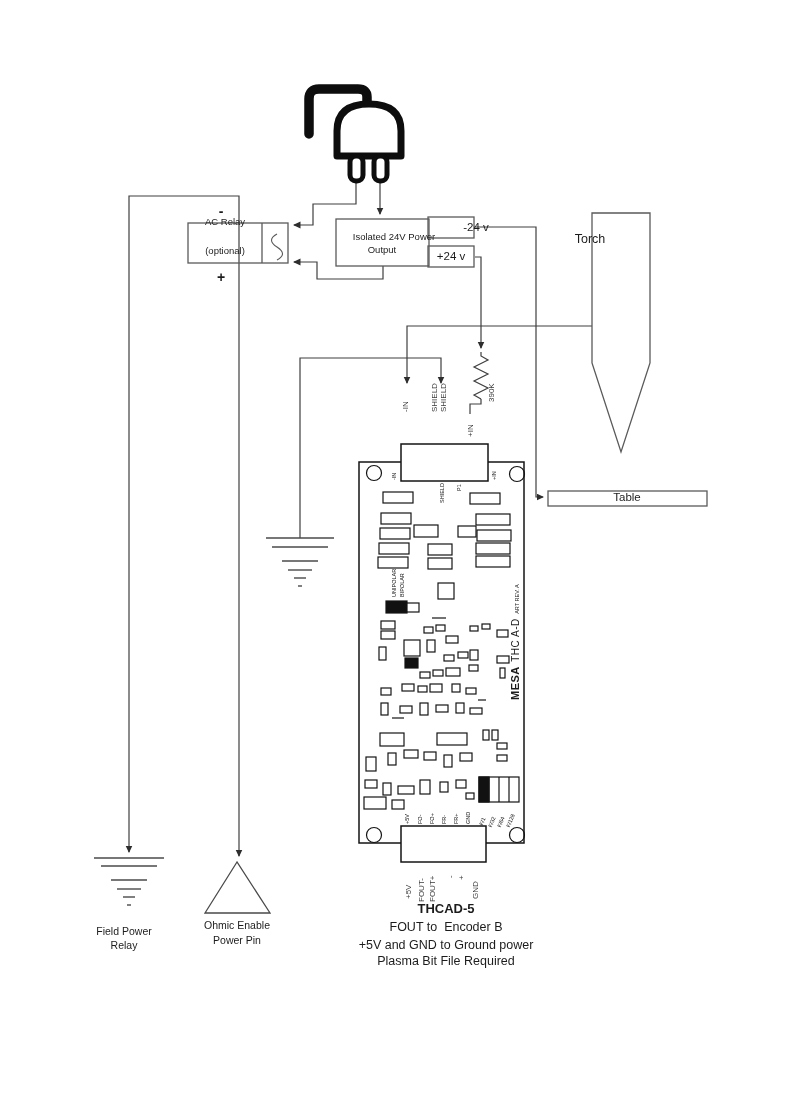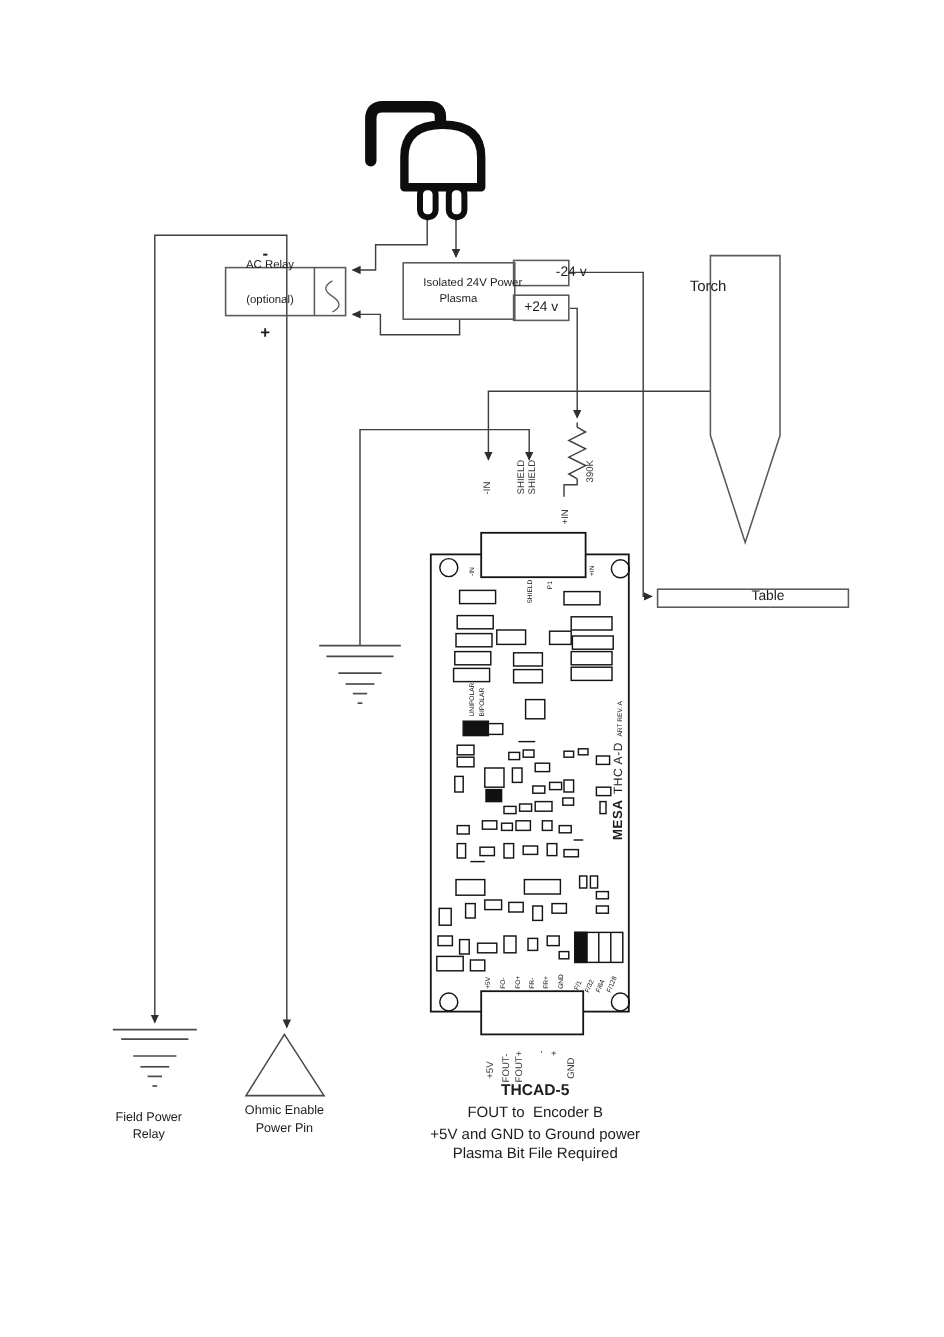--- a/index.html
+++ b/index.html
@@ -195,26 +195,26 @@
       </g>
     </g>
   </svg>
 
   <span class="lbl c f95" style="left:225px; top:222px;">AC Relay</span>
   <span class="lbl c f95" style="left:225px; top:251px;">(optional)</span>
   <span class="lbl c sign" style="left:221px; top:211px;">-</span>
   <span class="lbl c sign" style="left:221px; top:277px;">+</span>
 
   <span class="lbl c f95" style="left:382px; top:237px;padding-left:24px;">Isolated 24V Power</span>
-  <span class="lbl c f95" style="left:382px; top:250px;">Plasma</span>
+  <span class="lbl c f95" style="left:382px; top:250px;">Output</span>
   <span class="lbl c f115" style="left:476px; top:228px;">-24 v</span>
   <span class="lbl c f115" style="left:451px; top:257px;text-align:center;">+24 v</span>
 
   <span class="lbl c f125" style="left:590px; top:239px;">Torch</span>
-  <span class="lbl c f115" style="left:640px; top:498px;">Table</span>
+  <span class="lbl c f115" style="left:627px; top:498px;">Table</span>
 
   <span class="v f8" style="left:487px; top:402px;">390K</span>
 
   <span class="v f8" style="left:401px; top:412px;">-IN</span>
   <span class="v f8" style="left:430px; top:412px;">SHIELD</span>
   <span class="v f8" style="left:439px; top:412px;">SHIELD</span>
   <span class="v f8" style="left:466px; top:437px;">+IN</span>
 
   <span class="lbl c f105" style="left:124px; top:931px;">Field Power</span>
   <span class="lbl c f105" style="left:124px; top:945px;">Relay</span>

